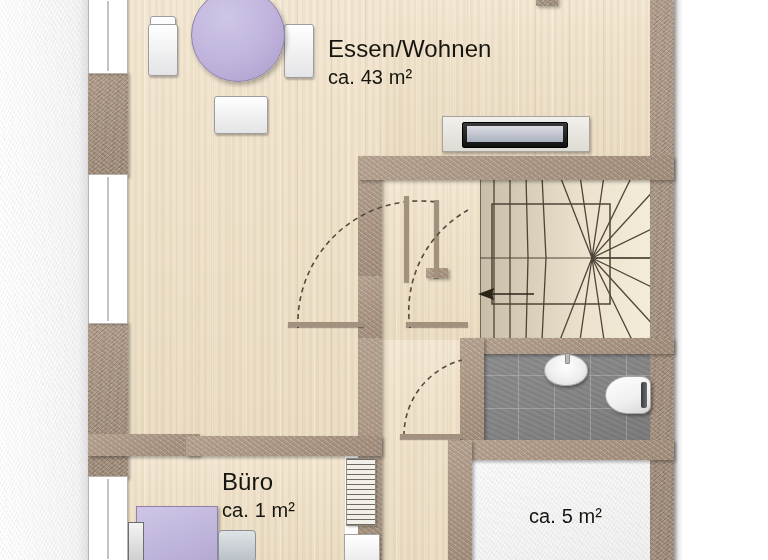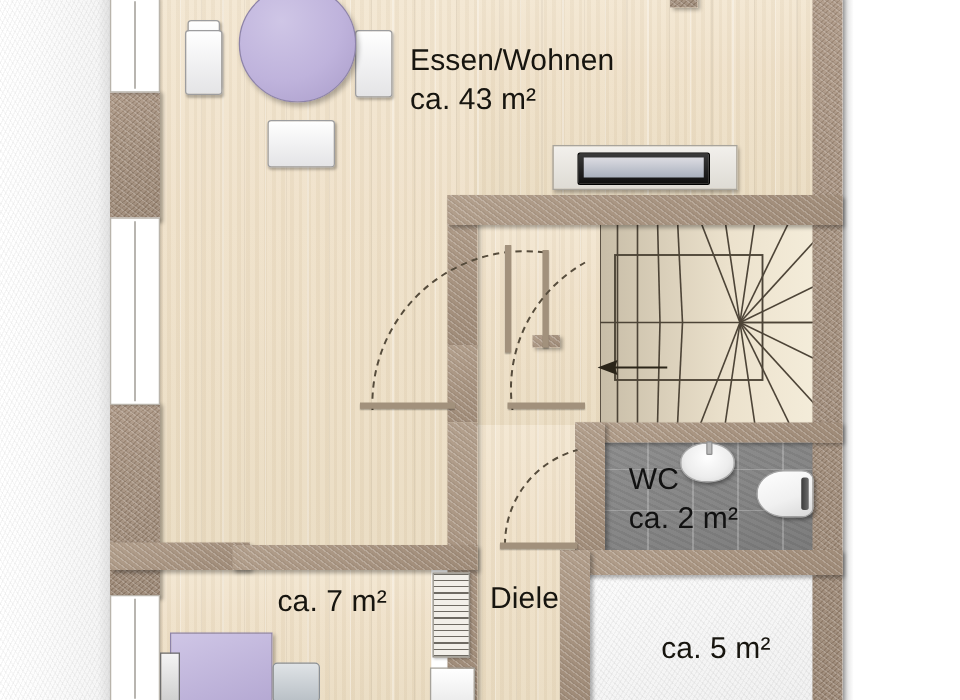--- a/index.html
+++ b/index.html
@@ -80,21 +80,21 @@
       repeating-linear-gradient(43deg, rgba(0,0,0,.030) 0 1px, rgba(255,255,255,0) 1px 4px),
       linear-gradient(160deg,#fbfbfb,#f1f1f1);
   }
 
   
   .label{
     position:absolute;color:#17150f;line-height:1.30;white-space:nowrap;
     font-family:"Liberation Sans", sans-serif;
   }
   .label .l1{display:block;font-size:24px;font-weight:400;letter-spacing:.1px;}
-  .label .l2{display:block;font-size:24px;font-weight:400;letter-spacing:.1px;}
+  .label .l2{display:block;font-size:20px;font-weight:400;letter-spacing:.1px;}
   .label.wc{color:#111;}
 
   
   .stair-area{position:absolute;}
   .stair-arrow{position:absolute;}
 
   
   .swing{position:absolute;}
   .door-leaf{position:absolute;background:#a2917c;box-shadow:0 1px 1px rgba(0,0,0,.3);}
   .table-round{
@@ -299,30 +299,26 @@
 
   <div class="desk" style="left:136px;top:506px;width:80px;height:54px;"></div>
   <div class="monitor" style="left:128px;top:522px;width:14px;height:38px;"></div>
   <div class="office-chair" style="left:218px;top:530px;width:36px;height:30px;"></div>
 
   <div class="label" style="left:328px;top:33px;">
     <span class="l1">Essen/Wohnen</span>
     <span class="l2">ca. 43 m²</span>
   </div>
 
-  <div class="label wc" style="left:503px;top:368px;">
-    <span class="l1">WC</span>
-    <span class="l2">ca. 2 m²</span>
-  </div>
 
   <div class="label" style="left:222px;top:466px;">
-    <span class="l2">ca. 7 m²</span>
+    <span class="l1">Büro</span>
+    <span class="l2">ca. 1 m²</span>
   </div>
 
   <div class="label" style="left:392px;top:463px;">
-    <span class="l1">Diele</span>
   </div>
 
   <div class="label" style="left:529px;top:503px;">
     <span class="l2">ca. 5 m²</span>
   </div>
 
 </div>
 
 </body></html>

